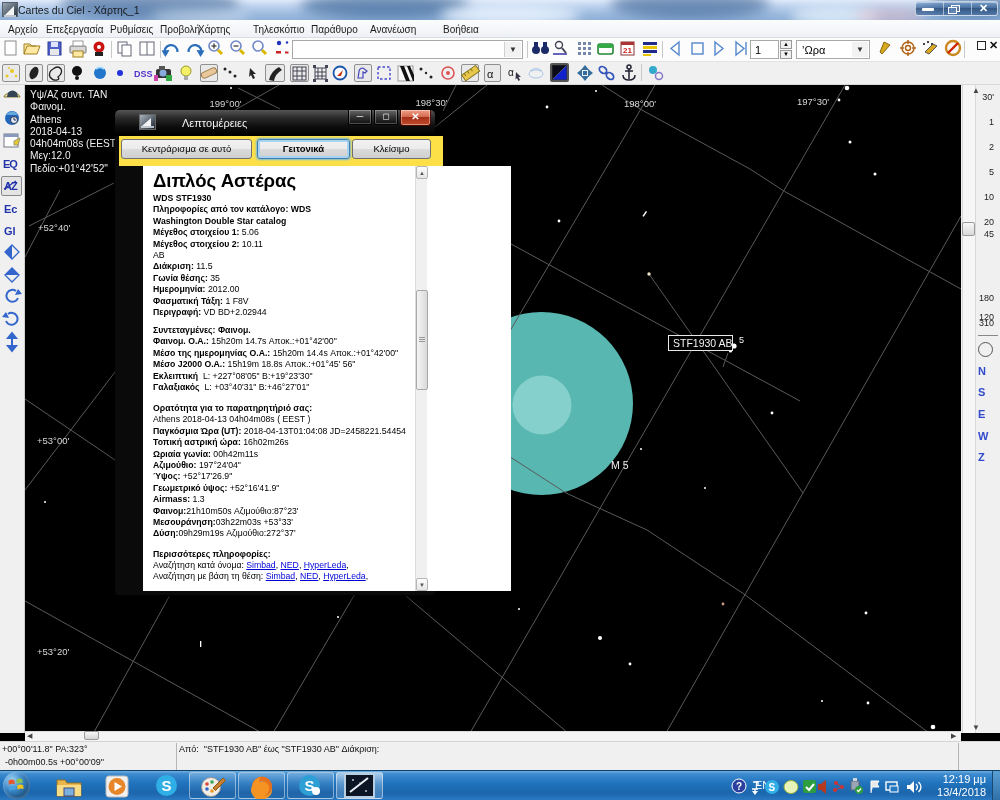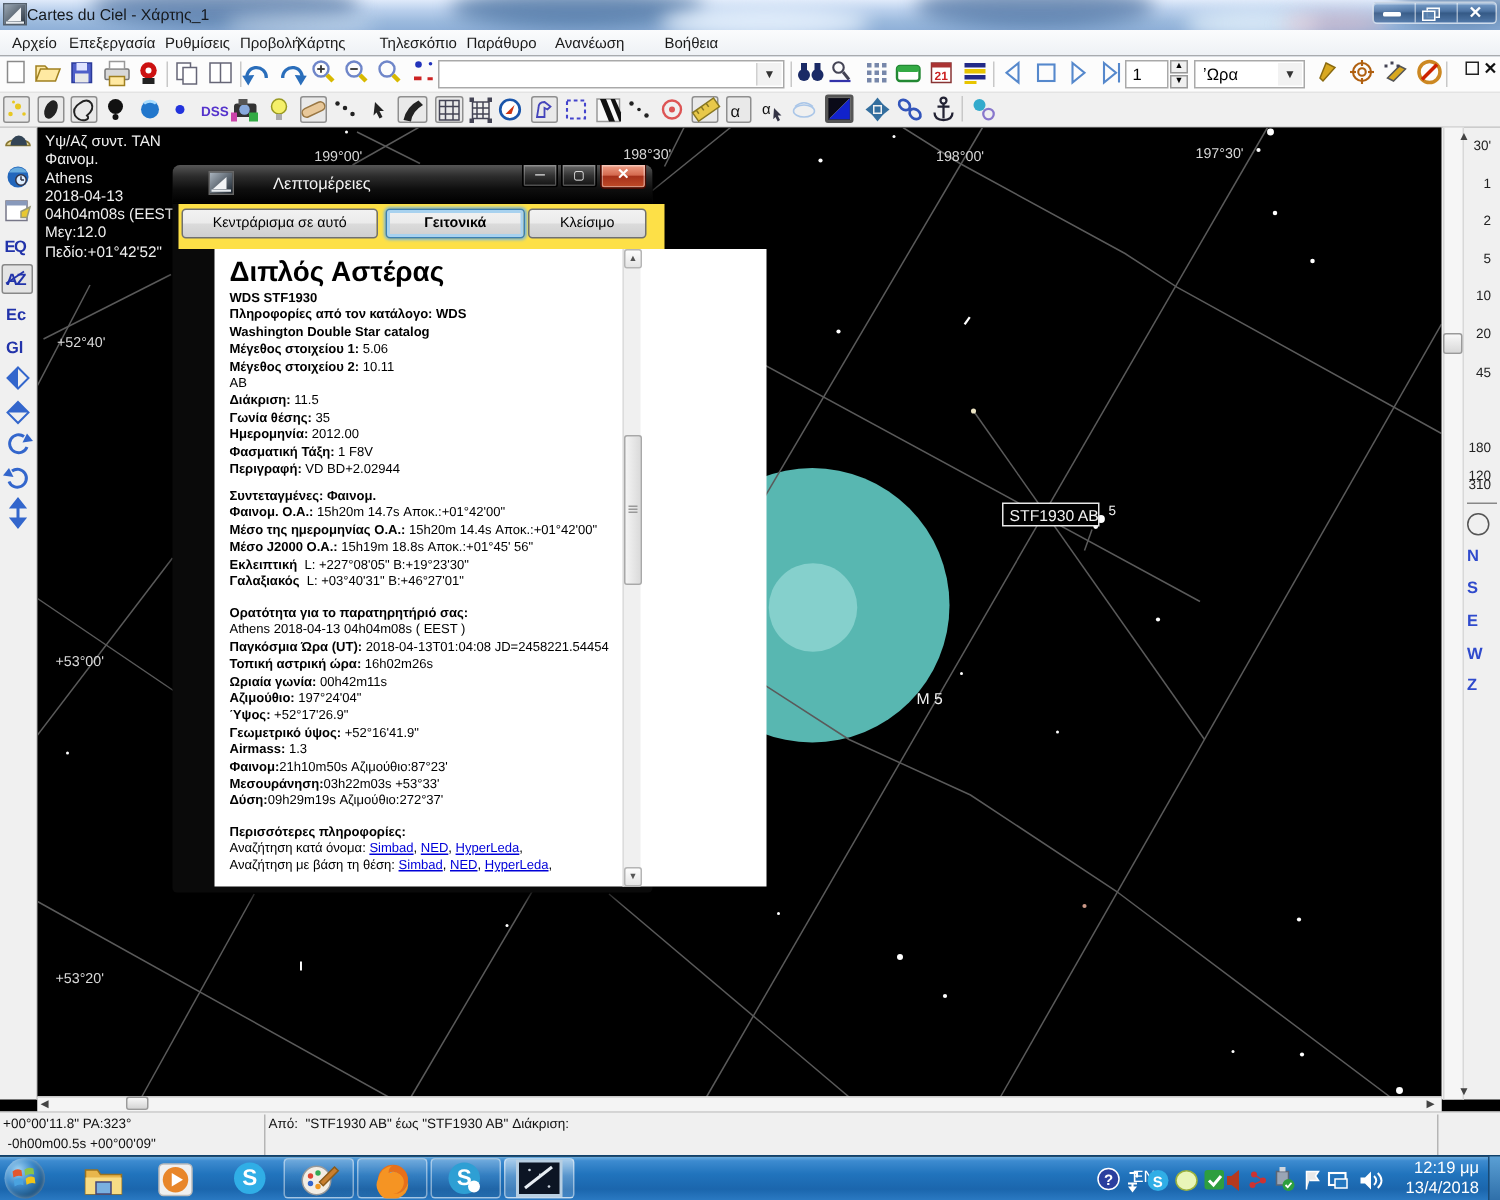--- a/index.html
+++ b/index.html
@@ -472,21 +472,21 @@
 <div id="rightbar" class="abs">
  <div class="abs" style="left:1px;top:0;width:14px;height:648px;background:#f6f6f6;border-left:1px solid #d8d8d8;border-right:1px solid #d8d8d8;"></div>
  <div class="abs" style="left:11px;top:1px;font-size:8px;color:#444;">▲</div>
  <div class="abs" style="left:1px;top:137px;width:13px;height:14px;background:linear-gradient(180deg,#f8f8f8,#d8d8d8);border:1px solid #9a9a9a;border-radius:2px;"></div>
  <div class="num" style="top:7px;">30'</div>
  <div class="num" style="top:32px;">1</div>
  <div class="num" style="top:57px;">2</div>
  <div class="num" style="top:82px;">5</div>
  <div class="num" style="top:107px;">10</div>
  <div class="num" style="top:132px;">20</div>
- <div class="num" style="top:158px;">45</div>
+ <div class="num" style="top:144px;">45</div>
  <div class="num" style="top:183px;margin-top:44px;">120</div>
  <div class="num" style="top:208px;">180</div>
  <div class="num" style="top:233px;">310</div>
  <div class="abs" style="left:17px;top:250px;width:20px;height:1px;background:#888;"></div>
  <div class="abs" style="left:17px;top:257px;width:15px;height:15px;border:1.5px solid #555;border-radius:50%;"></div>
  <div class="ltr" style="top:280px;">N</div>
  <div class="ltr" style="top:301px;">S</div>
  <div class="ltr" style="top:323px;">E</div>
  <div class="ltr" style="top:345px;">W</div>
  <div class="ltr" style="top:366px;">Z</div>

